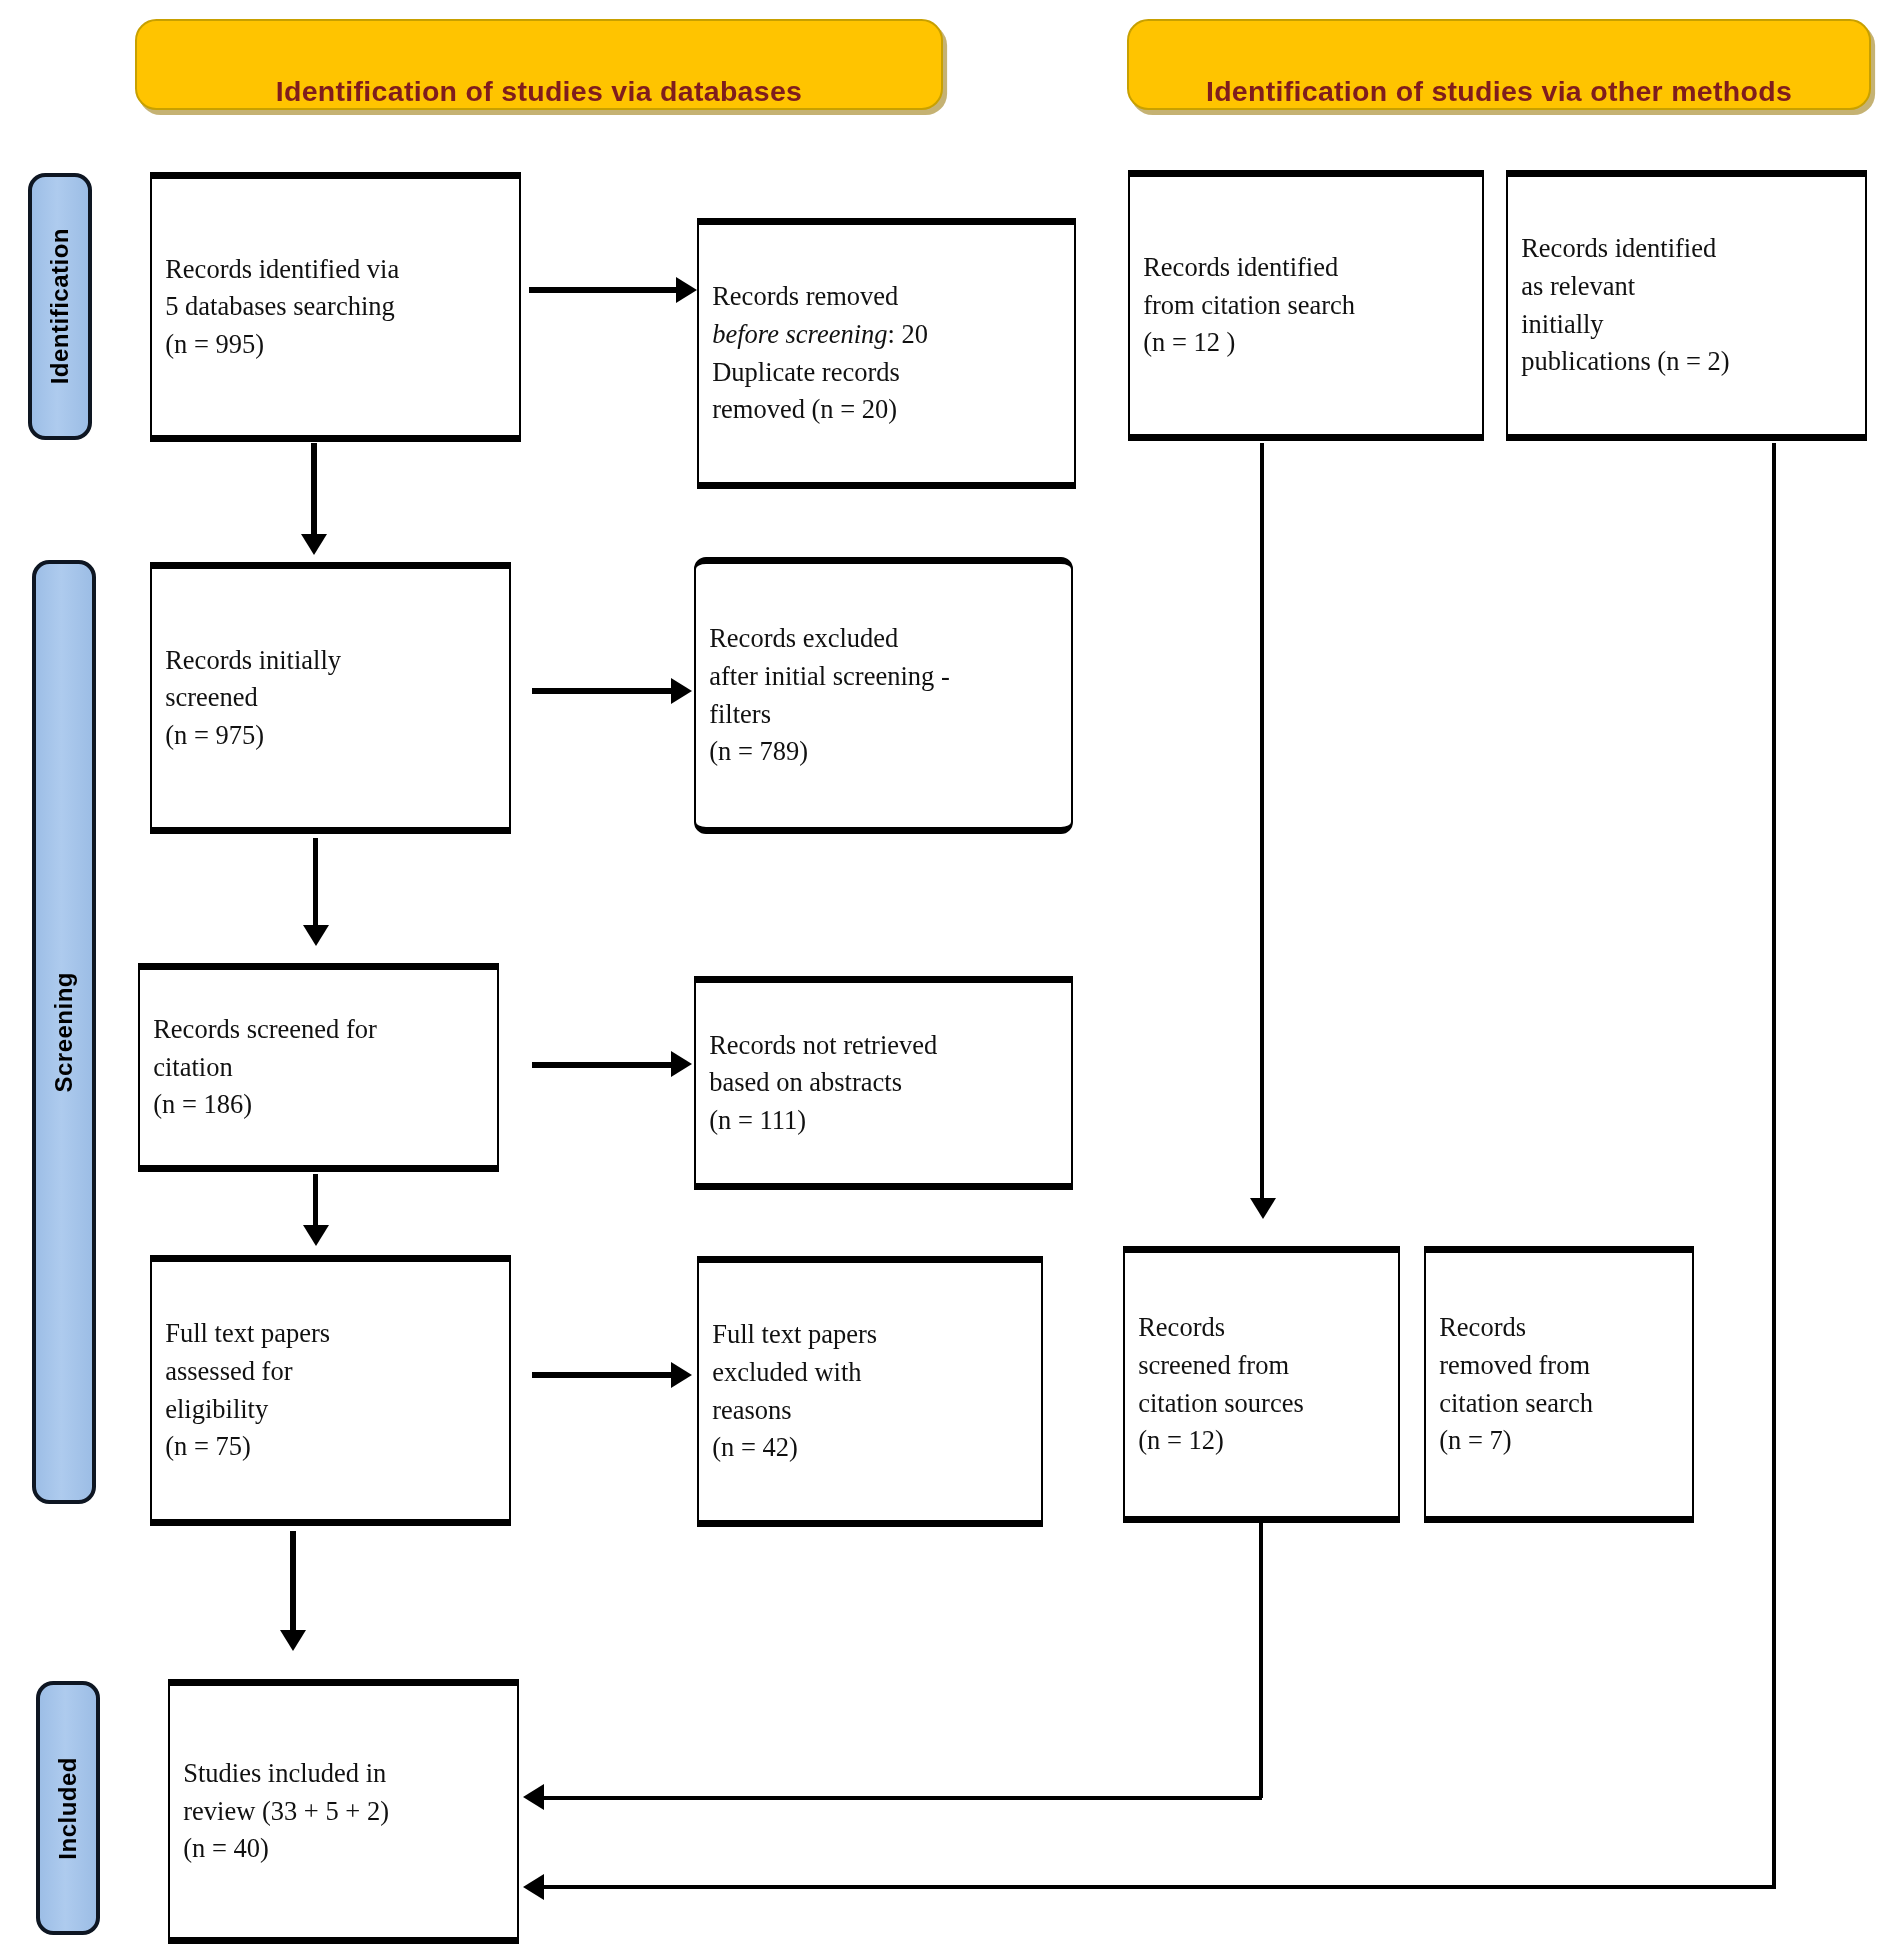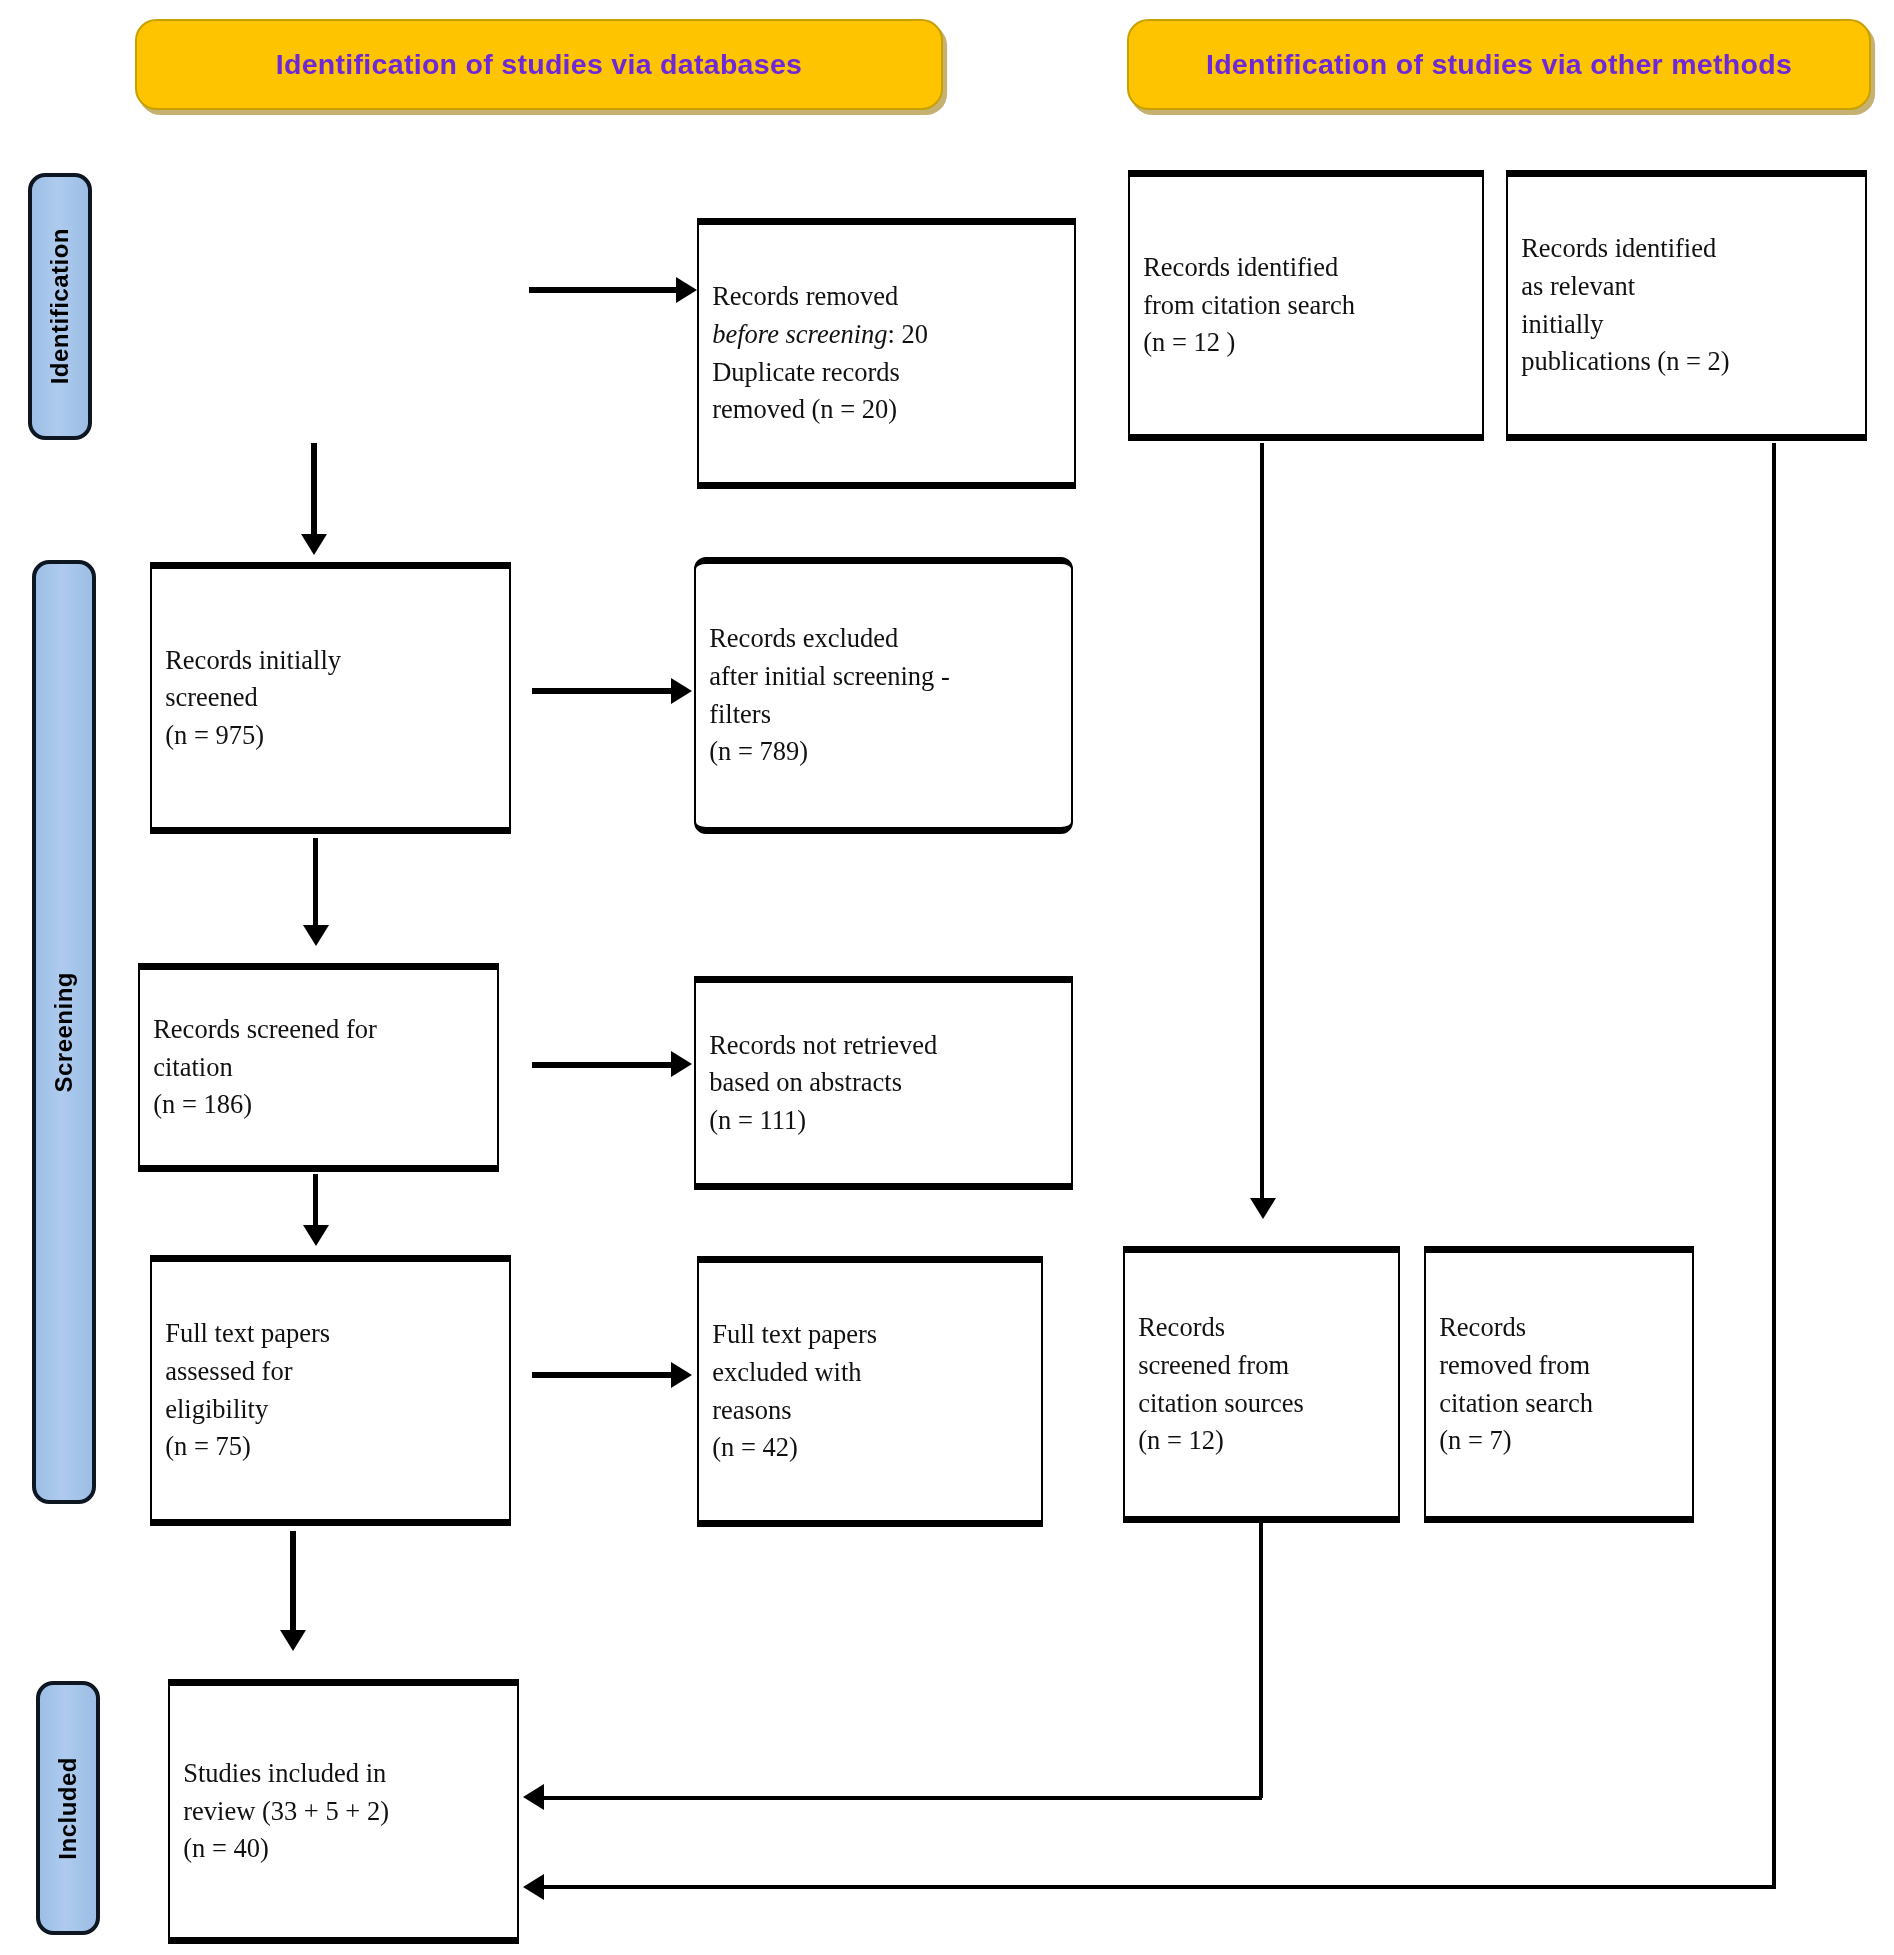--- a/index.html
+++ b/index.html
@@ -18,24 +18,24 @@
     overflow: hidden;
   }
   
   .banner {
     position: absolute;
     background: #FFC400;
     border: 2.5px solid #C8A000;
     border-radius: 21.4px;
     box-shadow: 4.1px 5.1px 0 rgba(150,115,0,0.55);
     display: flex;
-    align-items: center;
+    align-items: flex-end;
     justify-content: center;
     text-align: center;
-    color: #6d28d9;
+    color: #7f1d1d;
     font-family: "Liberation Sans", "DejaVu Sans", sans-serif;
     font-weight: bold;
     font-size: 28.5px;
     letter-spacing: 0.3px;
   }
   
   .stagelabel {
     position: absolute;
     background: linear-gradient(to right, #9DBEE6 0%, #AECBEE 45%, #9CBDE5 100%);
     border: 4.6px solid #0E1622;
@@ -119,20 +119,25 @@
   </div>
 
   <div class="stagelabel" style="left:32px; top:560px; width:64px; height:944px;">
     <span>Screening</span>
   </div>
 
   <div class="stagelabel" style="left:36px; top:1681px; width:64px; height:254px;">
     <span>Included</span>
   </div>
 
+  <div class="box topheavy botheavy" style="left:150px; top:172px; width:371px; height:270px;">
+    <div class="line">Records identified via</div>
+    <div class="line">5 databases searching</div>
+    <div class="line">(n = 995)</div>
+  </div>
 
   <div class="box topheavy botheavy" style="left:697px; top:170px; width:379px; height:271px;margin-top:48px;">
     <div class="line">Records removed</div>
     <div class="line"><i>before screening</i><span>: 20</span></div>
     <div class="line">Duplicate records</div>
     <div class="line">removed    (n = 20)</div>
   </div>
 
   <div class="box topheavy botheavy" style="left:1128px; top:170px; width:356px; height:271px;">
     <div class="line">Records identified</div>

